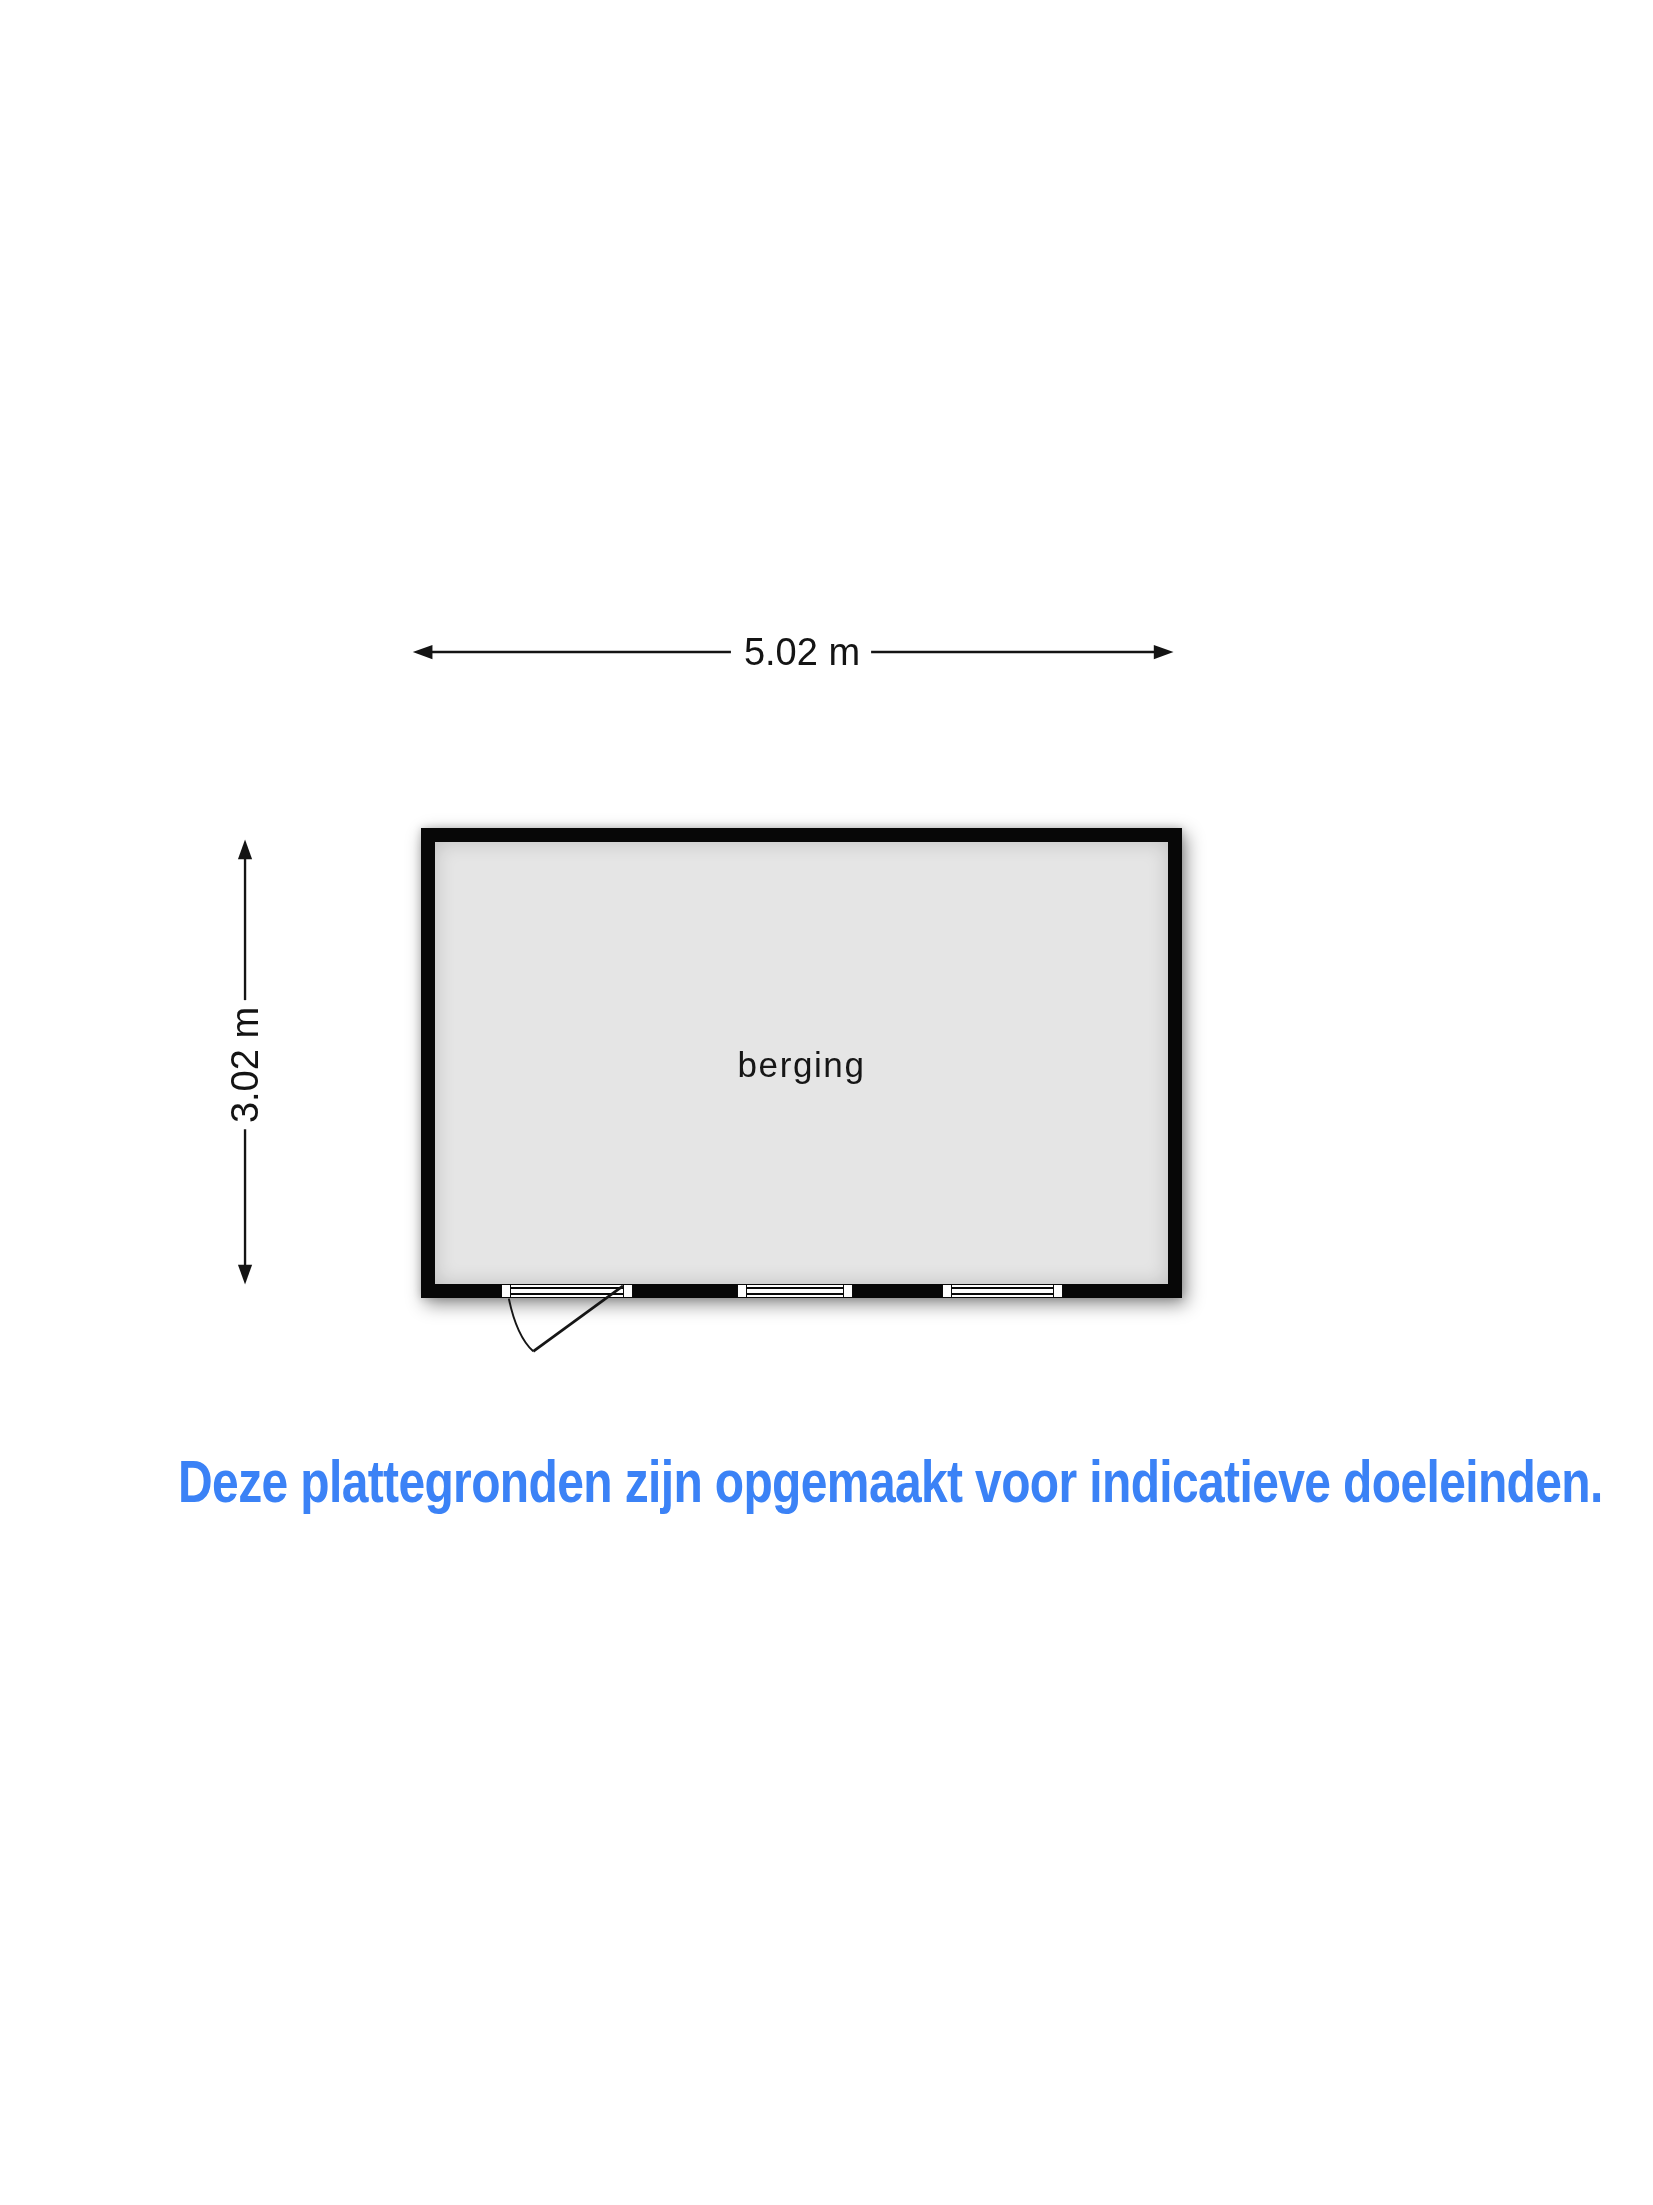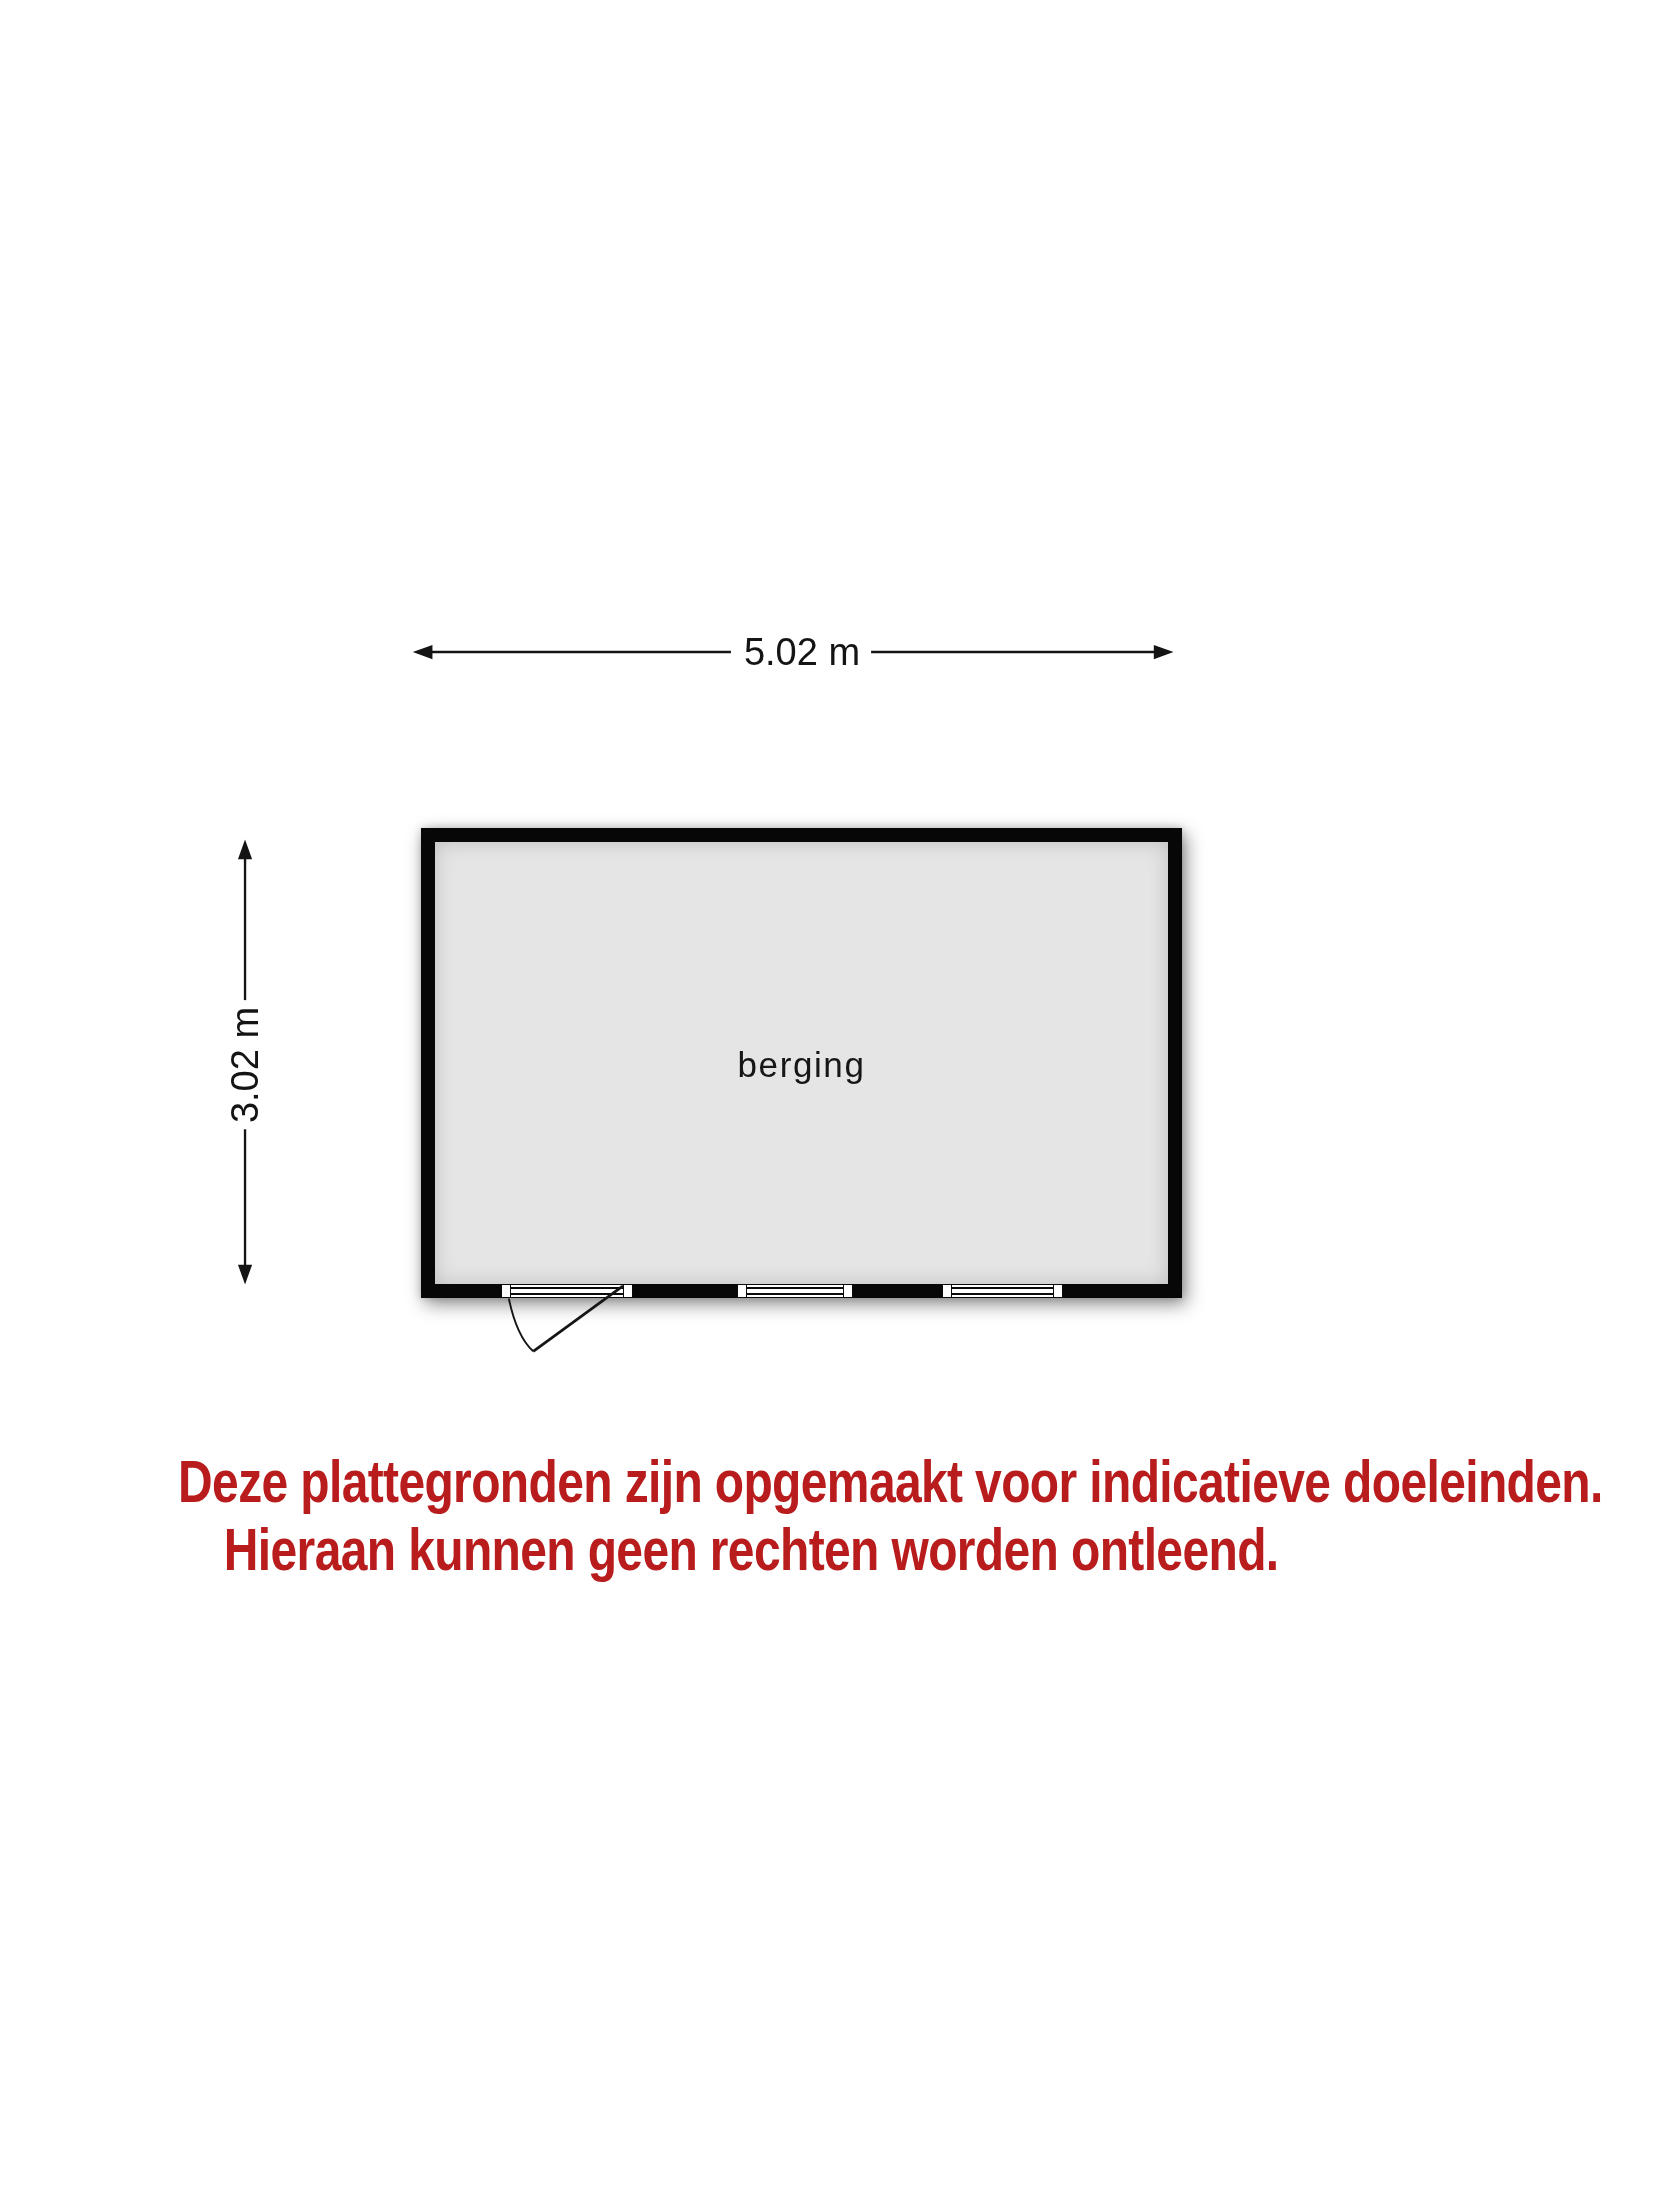--- a/index.html
+++ b/index.html
@@ -110,21 +110,21 @@
     top: 1065px;
     transform: translate(-50%, -50%) rotate(-90deg);
   }
   
   #disclaimer {
     position: absolute;
     left: 0;
     top: 1448px;
     width: 1502px;
     text-align: center;
-    color: #b91c1c;
+    color: #3b82f6;
   }
   .disclaimer-line {
     display: inline-block;
     font-size: 60px;
     font-weight: 700;
     line-height: 68px;
     white-space: nowrap;
     transform: scaleX(0.8);
     transform-origin: 50% 50%;
     letter-spacing: -0.8px;
@@ -182,19 +182,16 @@
     <g fill="none" stroke="#161616">
       <line x1="791" y1="1633" x2="677" y2="1716" stroke-width="3.5"></line>
       <path d="M 646 1649 Q 656 1697 677 1716" stroke-width="2.5"></path>
     </g>
   </svg>
 
   <div id="disclaimer">
     <div>
       <span class="disclaimer-line">Deze plattegronden zijn opgemaakt voor indicatieve doeleinden.</span>
     </div>
-    <div>
-      <span class="disclaimer-line">Hieraan kunnen geen rechten worden ontleend.</span>
-    </div>
   </div>
 
 </div>
 
 
 </body></html>

